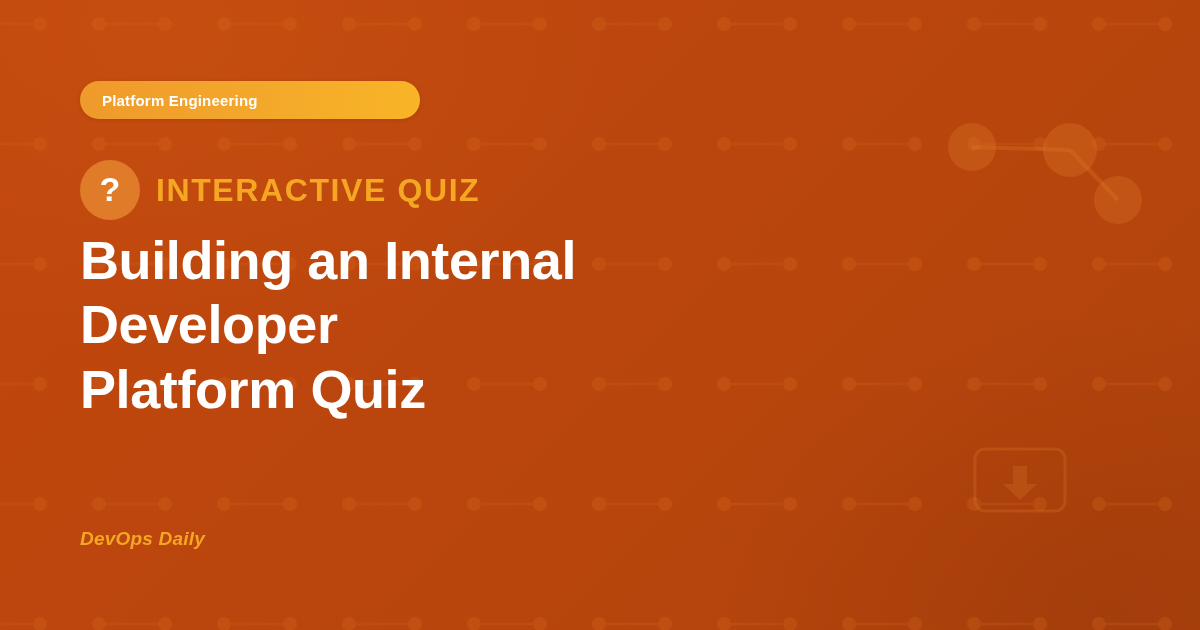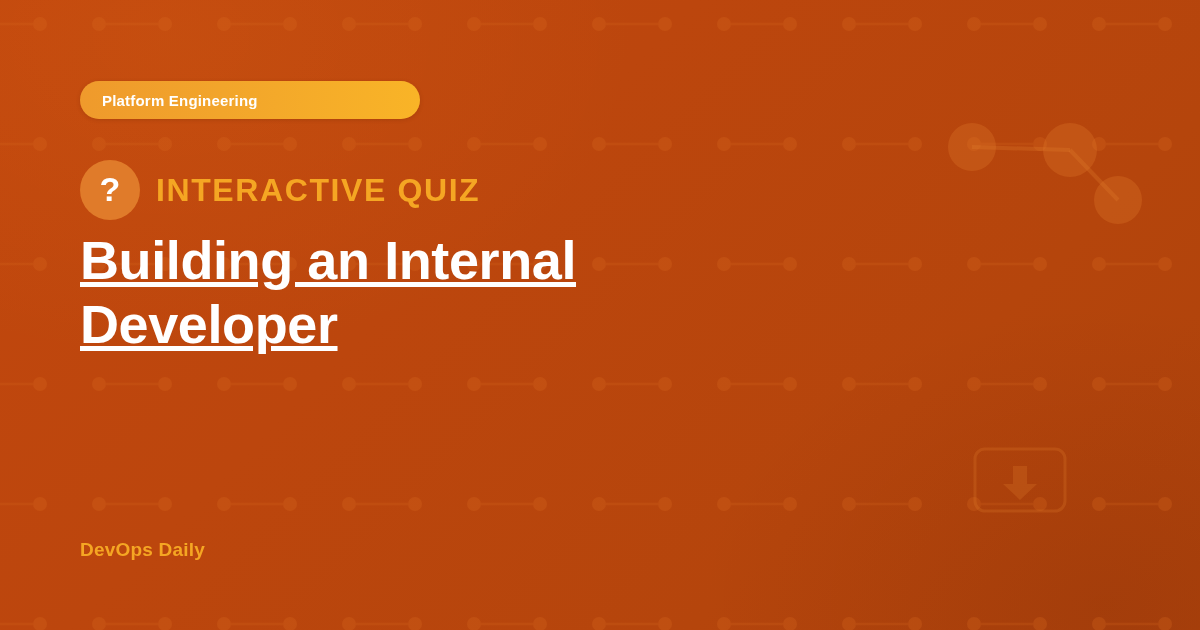--- a/index.html
+++ b/index.html
@@ -146,31 +146,31 @@
   .title {
     position:absolute;
     left:80px;
     top:228px;
     width:700px;
     color:#ffffff;
     font-size:54px;
     font-weight:bold;
     line-height:1.19;
     letter-spacing:-0.4px;
-    text-decoration:underline;
   }
 
   .footer {
     position:absolute;
     left:80px;
-    top:539px;
+    top:528px;
     color:#f5a623;
     font-size:19px;
     font-weight:bold;
     letter-spacing:0.2px;
+    font-style:italic;
   }
 </style>
 </head>
 <body>
 
 <div class="card">
 
   <div class="bg-base"></div>
   <div class="bg-glow"></div>
 
@@ -207,18 +207,19 @@
     <div class="eyebrow-row">
       <div class="quiz-circle">
         <span class="quiz-mark">?</span>
       </div>
       <span class="eyebrow-text">INTERACTIVE QUIZ</span>
     </div>
 
     <h1 class="title">
       <span>Building an Internal Developer</span>
       <br>
+      <span>Platform Quiz</span>
     </h1>
 
     <div class="footer">DevOps Daily</div>
 
   </div>
 </div>
 
 </body></html>

